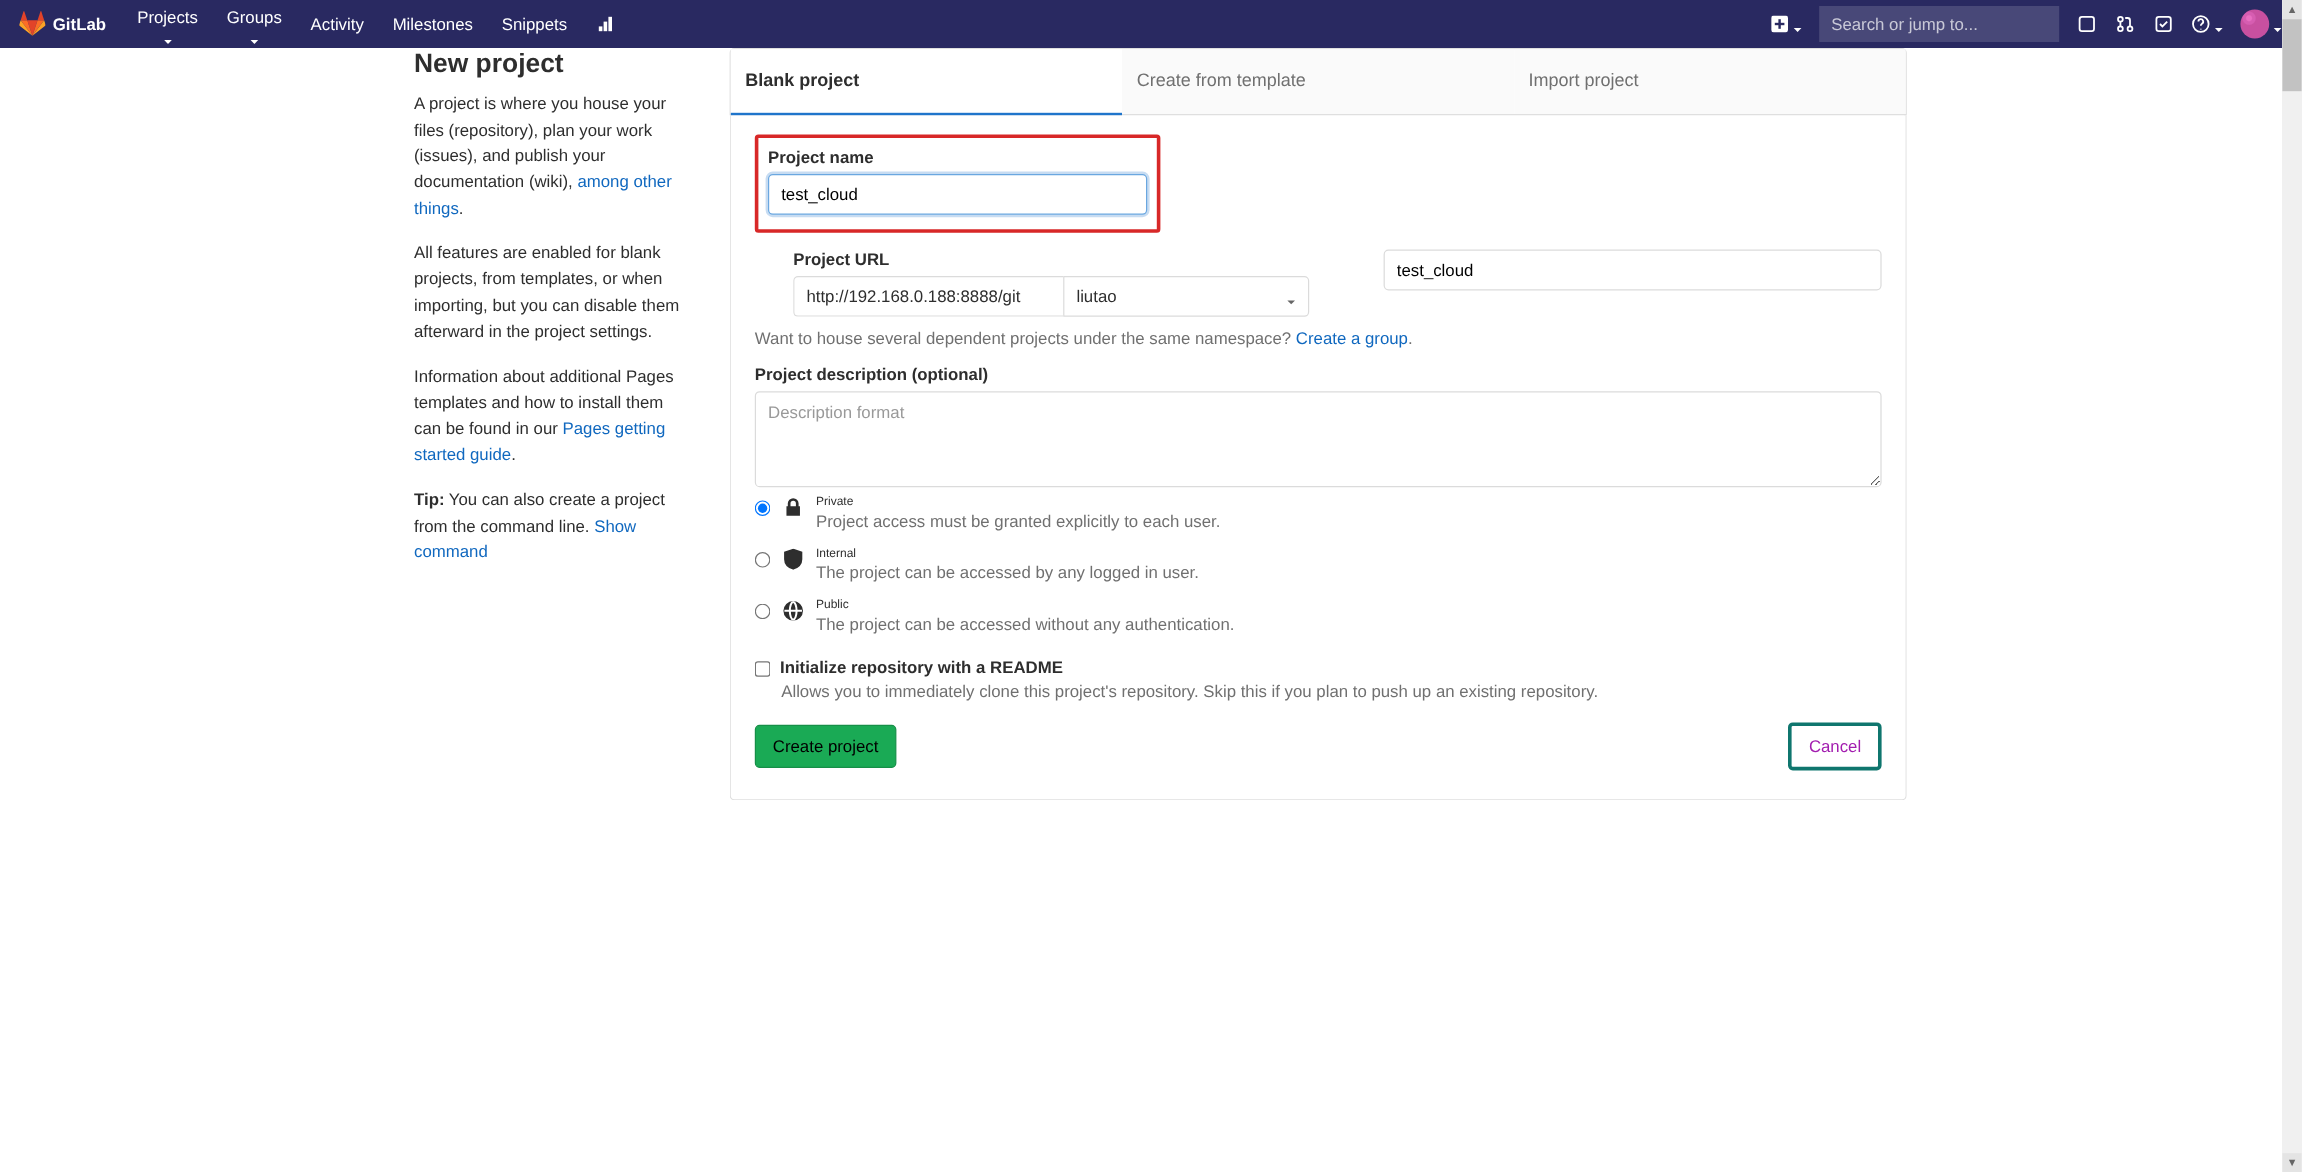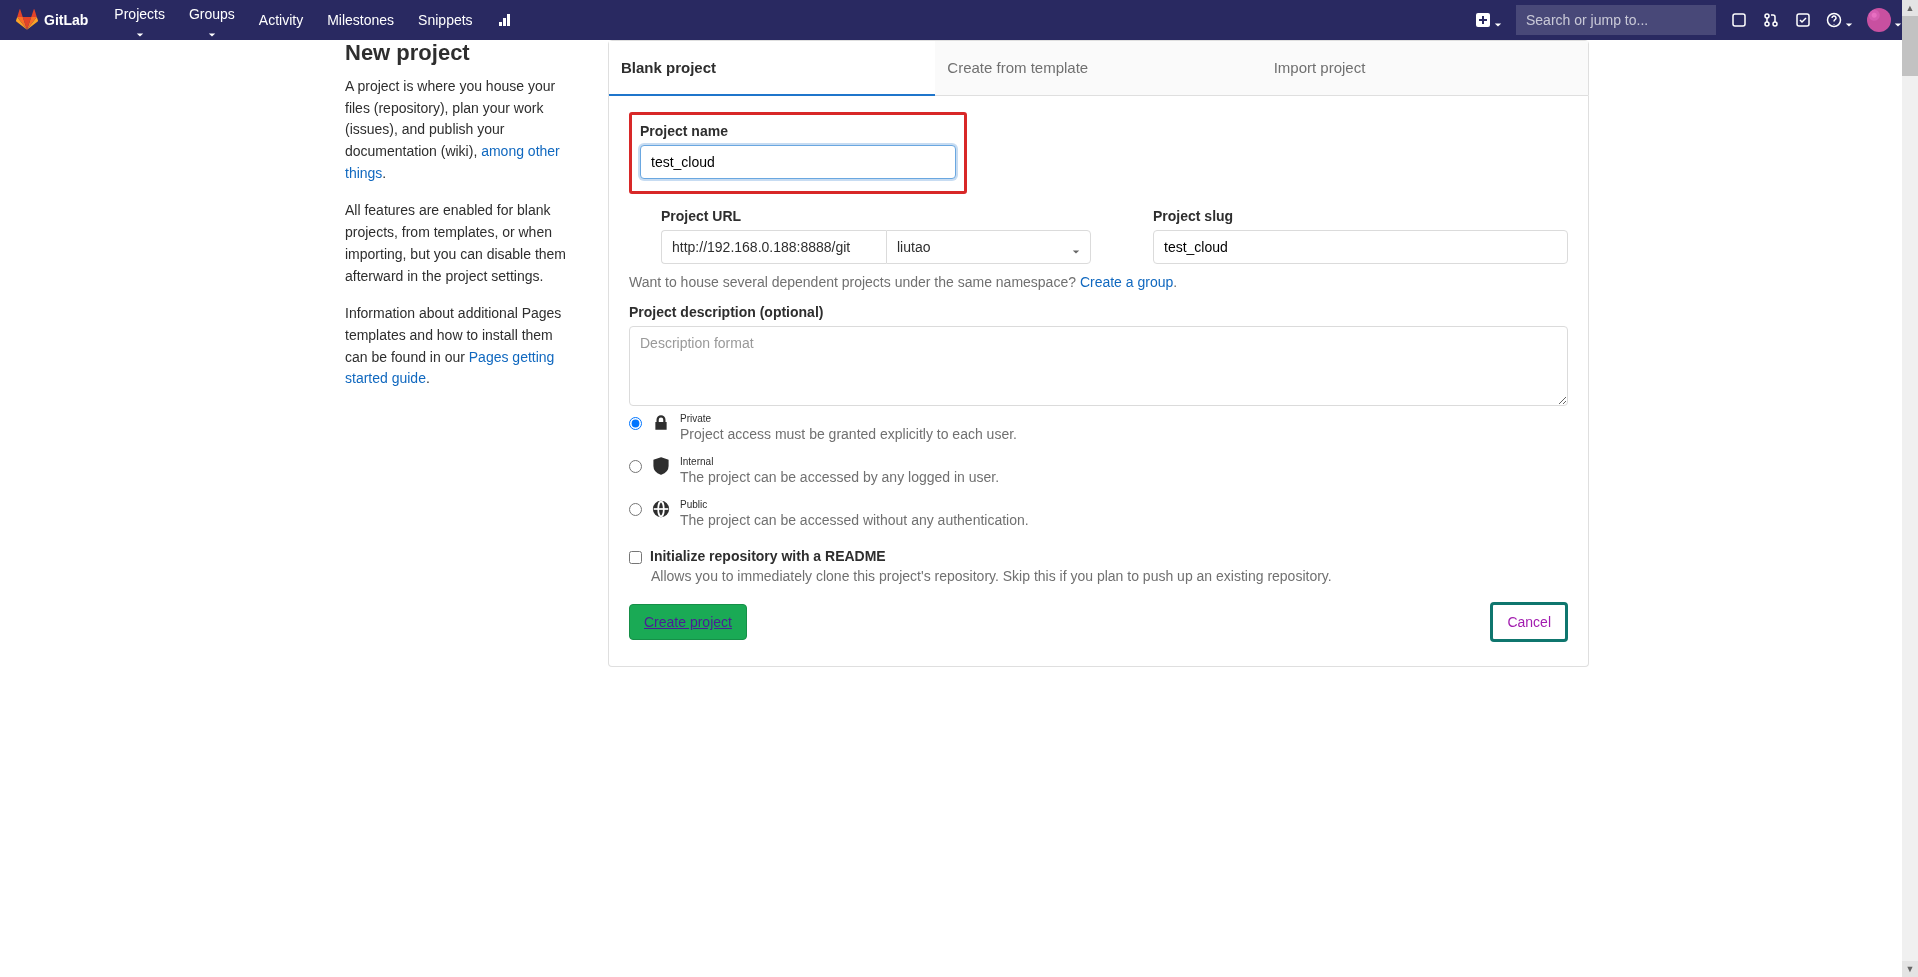--- a/index.html
+++ b/index.html
@@ -57,21 +57,21 @@
   .vis-text .t1 { font-size: 10px; color: #2e2e2e; }
   .vis-text .t2 { font-size: 14px; color: #707070; margin-top: 2px; }
 
   .cb-row { display: flex; align-items: flex-start; gap: 8px; margin: 6px 0 4px; }
   .cb-row input { margin-top: 3px; }
   .cb-label { font-weight: 600; }
   .cb-sub { color: #707070; margin-top: 4px; margin-left: 22px; margin-bottom: 18px; }
 
   .form-footer { display: flex; justify-content: space-between; align-items: center; margin-top: 10px; }
   .btn { border-radius: 4px; padding: 9px 14px; font-size: 14px; cursor: pointer; border: 1px solid transparent; }
-  .btn-primary { background: #1aaa55; color: #4c1d95; border-color: #168f48; text-decoration: underline; }
+  .btn-primary { background: #1aaa55; color: #000000; border-color: #168f48; }
   .btn-default { background: #fff; color: #a21caf; border: 3px solid #0f766e; }
   .help-q { display: inline-flex; width: 14px; height: 14px; border-radius: 50%; background: #1068bf; color: #fff; align-items: center; justify-content: center; font-size: 10px; margin-left: 4px; }
 
   .scrollbar { position: fixed; right: 0; top: 0; bottom: 0; width: 16px; background: #f0f0f0; display: flex; flex-direction: column; align-items: center; }
   .scroll-arrow { width: 100%; height: 16px; background: #e4e4e4; display: flex; align-items: center; justify-content: center; font-size: 9px; color: #666; }
   .scroll-thumb { width: 100%; background: #c2c2c2; flex: 0 0 auto; }
 </style>
 </head>
 <body>
 
@@ -172,20 +172,21 @@
     </div>
   </div>
 </div>
 
 <div class="page">
   <div class="sidebar">
     <h1>New project</h1>
     <p><span>A project is where you house your files (repository), plan your work (issues), and publish your documentation (wiki), </span><a href="#">among other things</a>.</p>
     <p>All features are enabled for blank projects, from templates, or when importing, but you can disable them afterward in the project settings.</p>
     <p><span>Information about additional Pages templates and how to install them can be found in our </span><a href="#">Pages getting started guide</a>.</p>
+    <p><b>Tip:</b><span> You can also create a project from the command line. </span><a href="#">Show command</a></p>
   </div>
 
   <div class="main">
     <div class="tabs">
       <div class="tab active">Blank project</div>
       <div class="tab">Create from template</div>
       <div class="tab">Import project</div>
     </div>
 
     <div class="form-area">
@@ -201,21 +202,20 @@
             <div class="url-prefix">http://192.168.0.188:8888/git</div>
             <div class="url-select">
               <span>liutao</span>
               <span class="chevron-down"><svg viewBox="0 0 10 10">
                     <path fill="#666" d="M1 3l4 4 4-4z"></path>
                   </svg></span>
             </div>
           </div>
         </div>
         <div class="field-group" style="flex:1;">
-          <label class="label">Project slug</label>
           <input class="input" value="test_cloud" style="">
         </div>
       </div>
 
       <div class="hint"><span>Want to house several dependent projects under the same namespace? </span><a href="#">Create a group</a>.</div>
 
       <label class="label">Project description (optional)</label>
       <textarea class="textarea" placeholder="Description format" style=""></textarea>
 
 

